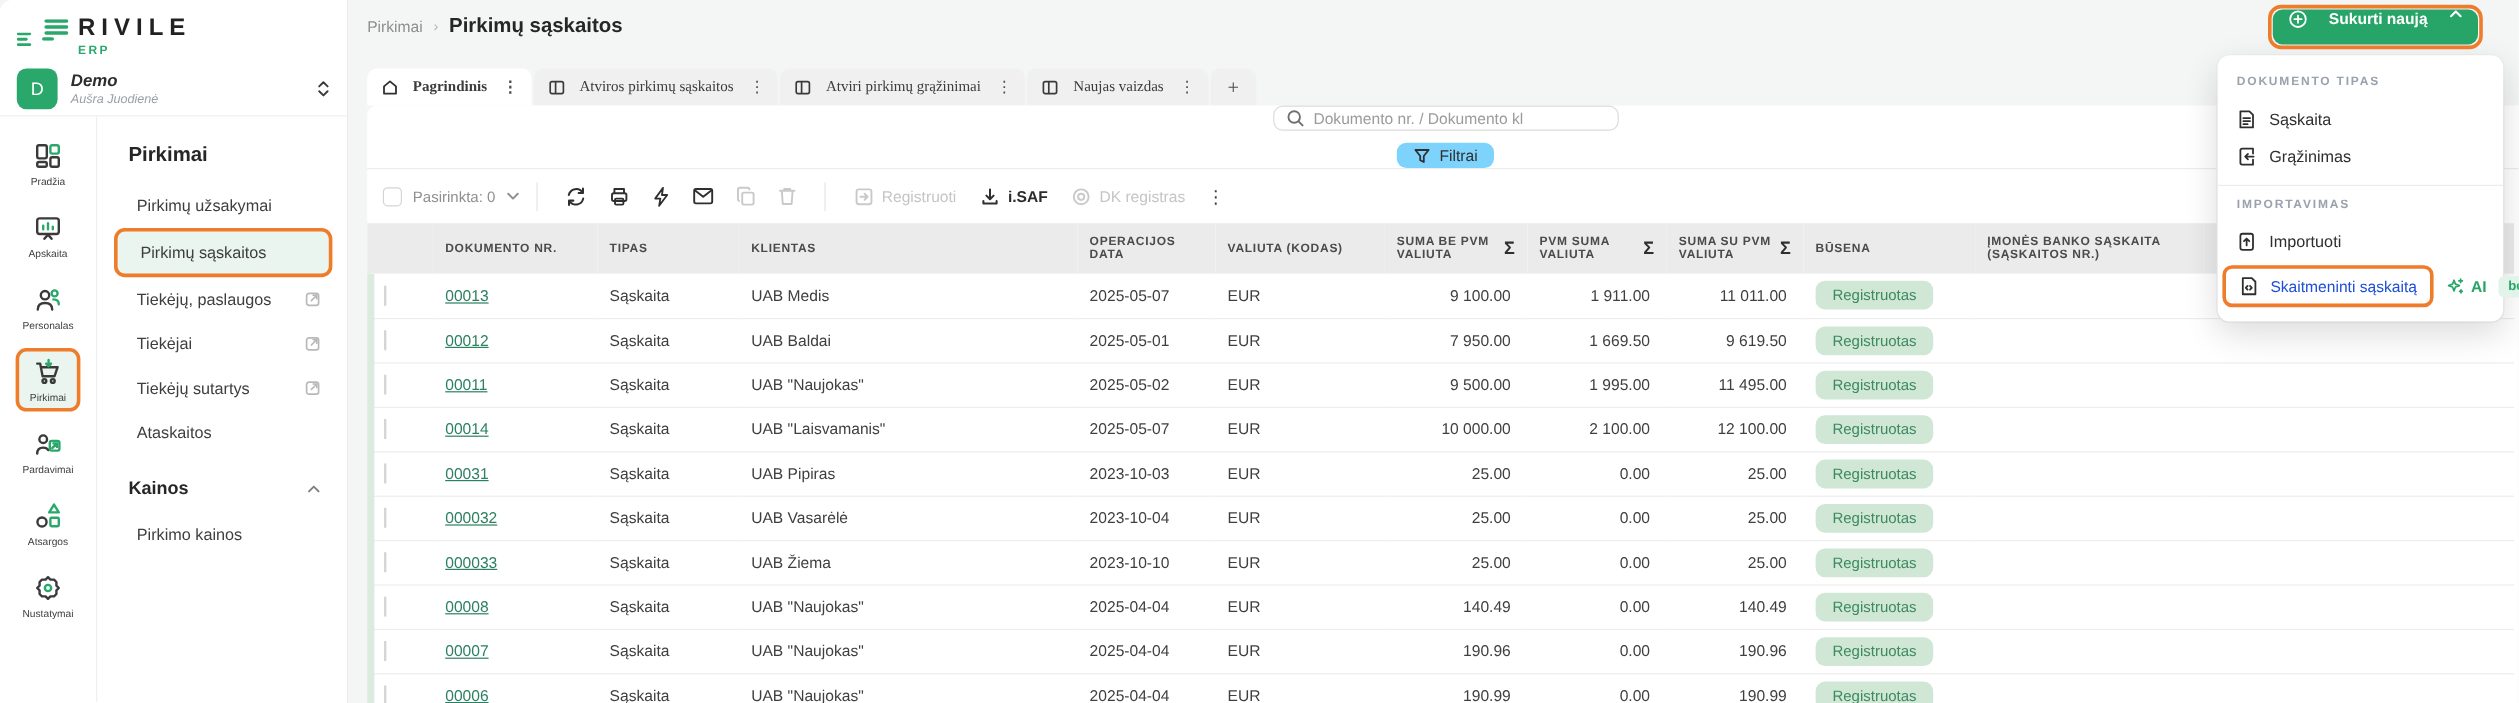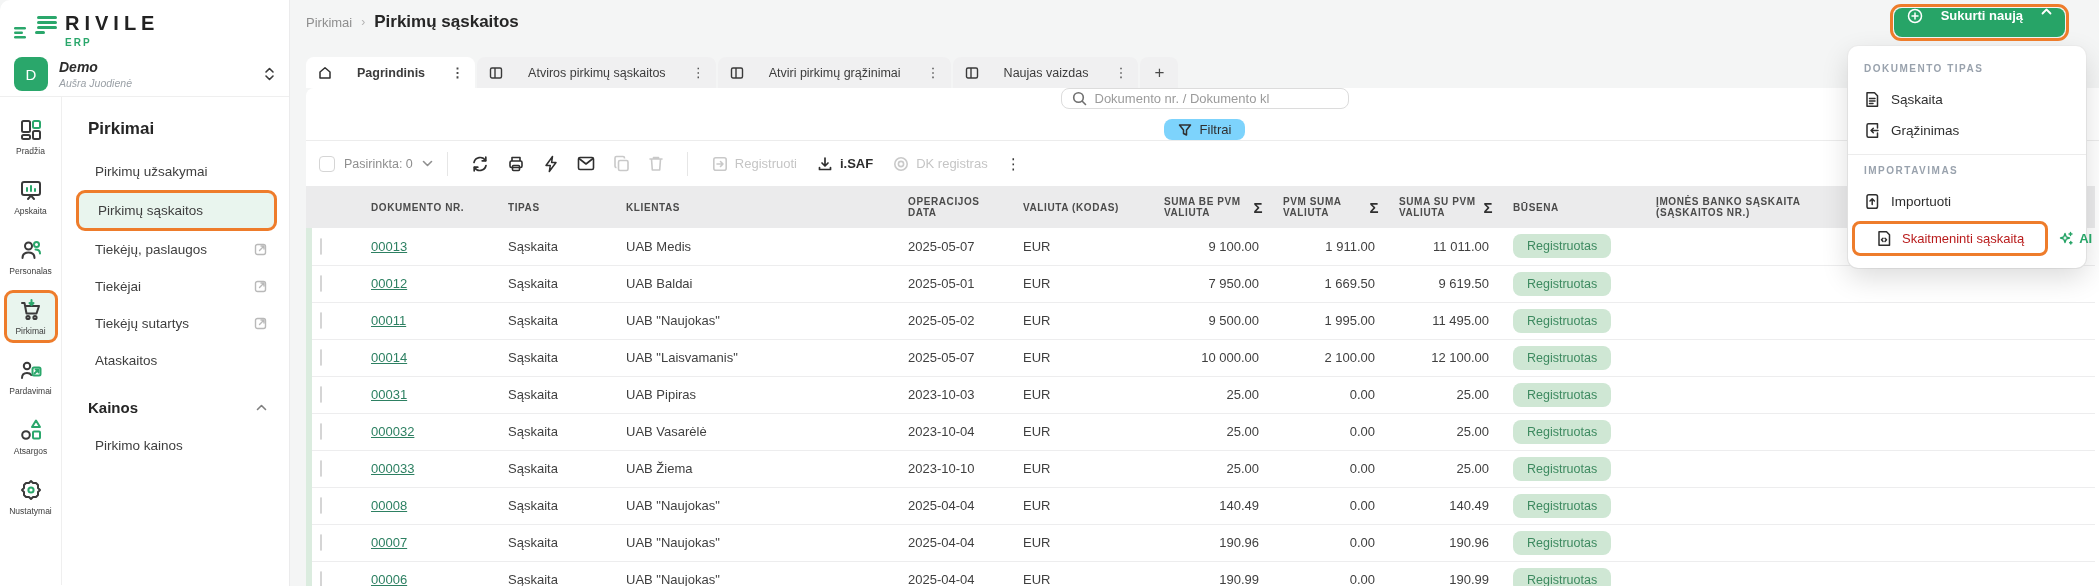--- a/index.html
+++ b/index.html
@@ -20,21 +20,21 @@
   .logo-lines { margin-top:3px; }
   .brand-name { font-size:20px; font-weight:bold; letter-spacing:5px; color:#222; margin-left:8px; line-height:1; }
   .brand-sub { font-size:10px; font-weight:bold; letter-spacing:2px; color:#2aa76b; margin-left:8px; margin-top:3px; }
   .user-row { display:flex; align-items:center; padding:0 14px 0 14px; margin-top:9px; }
   .avatar { width:34px; height:34px; border-radius:8px; background:#2aa76b; color:#fff;
             display:flex; align-items:center; justify-content:center; font-size:15px; }
   .user-meta { margin-left:11px; flex:1;font-style:italic; }
   .user-company { font-size:14px; font-weight:bold; color:#2c2c2c; }
   .user-name { font-size:10.5px; color:#9aa0a6; margin-top:2px; }
   .sidebar-body { display:flex; height:488px; }
-  .rail { width:62px; border-right:1px solid #efefef; padding-top:13px;
+  .rail { width:81px; border-right:1px solid #efefef; padding-top:13px;
           display:flex; flex-direction:column; align-items:center; }
   .rail-item { width:54px; padding:5px 0 4px; margin-bottom:7px; display:flex; flex-direction:column;
                align-items:center; gap:4px; border-radius:9px; border:3px solid transparent; cursor:pointer; }
   .rail-item .rlabel { font-size:8.5px; color:#3c3c3c; }
   .rail-item.active { background:#e9f5ee; border-color:#ee7c2b; }
   .submenu { flex:1; padding-top:22px; }
   .submenu-title { font-size:17px; font-weight:bold; color:#262626; padding-left:26px; margin-bottom:14px; }
   .submenu-item { height:37px; display:flex; align-items:center; padding-left:33px; padding-right:22px;
                   font-size:13.5px; color:#3e3e3e; cursor:pointer; }
   .submenu-item .ext { margin-left:auto; }
@@ -50,22 +50,22 @@
   .bc-parent { font-size:13px; color:#8e8e8e; cursor:pointer; }
   .bc-sep { color:#b3b3b3; font-size:12px; }
   .bc-current { font-size:17px; font-weight:bold; color:#262626; }
 
   .create-wrap { position:absolute; top:4px; right:30px; border:3px solid #ee7c2b; border-radius:11px; padding:1px; z-index:60; }
   .create-btn { background:#27a467; color:#fff; border:none; border-radius:8px; height:29px;
                 display:flex; align-items:flex-start; gap:18px; padding:0 13px; font-size:13px; font-weight:bold;
                 font-family:"Liberation Sans",sans-serif; cursor:pointer; }
 
   .tabstrip { position:absolute; left:16px; top:57px; display:flex; align-items:flex-end; gap:2px; }
-  .tab { height:31px; display:flex; align-items:center; gap:25px; padding:0 10px 0 12px;
-         background:#f0f0f1; border-radius:8px 8px 0 0; font-size:12.5px; color:#3c3c3c; cursor:pointer; white-space:nowrap; }
+  .tab { height:31px; display:flex; align-items:center; gap:12px; padding:0 10px 0 12px;
+         background:#f0f0f1; border-radius:8px 8px 0 0; font-size:12.5px; color:#3c3c3c; cursor:pointer; white-space:nowrap;font-family:Liberation Serif, serif; }
   .tab.active { background:#fff; font-weight:bold; }
   .tab .kebab { color:#4a4a4a; font-size:13px; letter-spacing:0; padding:0 1px; }
   .tab-add { width:38px; justify-content:center; padding:0; font-size:17px; color:#4a4a4a; }
 
   .panel { position:absolute; left:16px; top:88px; right:0; bottom:0; background:#fff; border-radius:8px 0 0 0; }
   .green-strip { position:absolute; left:0; top:140px; bottom:0; width:6px; background:#dbecdf; z-index:5; }
 
   .search-row { height:52px; display:flex; align-items:center; padding-left:4px; gap:10px;flex-direction:column; }
   .search-box { width:288px; height:34px; border:1px solid #dcdcdc; border-radius:8px; background:#fff;
                 display:flex; align-items:center; padding:0 10px; gap:8px; }
@@ -104,21 +104,21 @@
 
   
   .dropdown { position:absolute; top:46px; right:13px; width:238px; background:#fff; border-radius:10px;
               box-shadow:0 10px 28px rgba(0,0,0,0.14), 0 0 0 1px #f0f0f0; z-index:55; padding:13px 16px 12px; }
   .dd-section { font-size:10px; font-weight:bold; letter-spacing:1.5px; color:#99a2ad; margin:4px 0 10px; }
   .dd-item { display:flex; align-items:center; gap:11px; font-size:13.5px; color:#2e2e2e;
              padding:7px 0; cursor:pointer; }
   .dd-divider { height:1px; background:#ececec; margin:8px -16px 10px; }
   .dd-last { display:flex; align-items:center; margin-left:-12px; margin-top:4px; }
   .dd-hl { display:flex; align-items:center; gap:10px; border:3px solid #ee7c2b; border-radius:8px;
-           padding:6px 21px; font-size:13px; color:#b91c1c; cursor:pointer; white-space:nowrap; }
+           padding:6px 11px; font-size:13px; color:#1d4ed8; cursor:pointer; white-space:nowrap; }
   .ai-tag { display:flex; align-items:center; gap:5px; margin-left:11px; color:#27a467;
             font-size:13px; font-weight:bold; }
   .beta-pill { margin-left:10px; background:#e2f3e9; color:#27a467; font-size:11px; font-weight:bold;
                border-radius:5px; padding:3px 8px; }
 </style>
 </head>
 <body>
 
 <div class="sidebar">
   <div class="sidebar-top">

